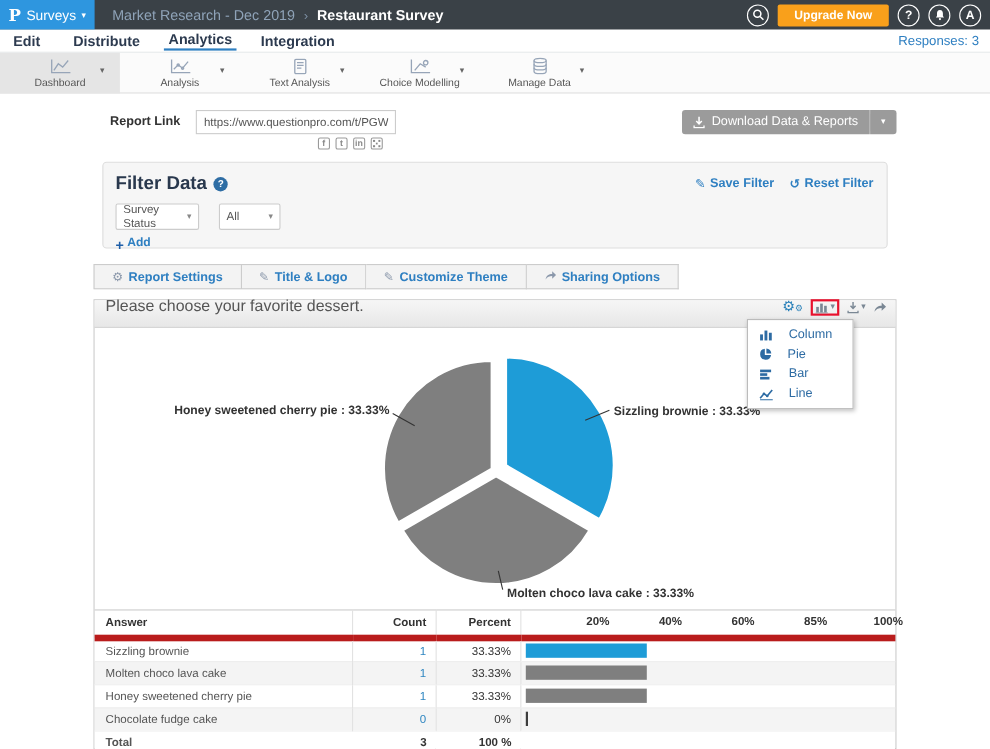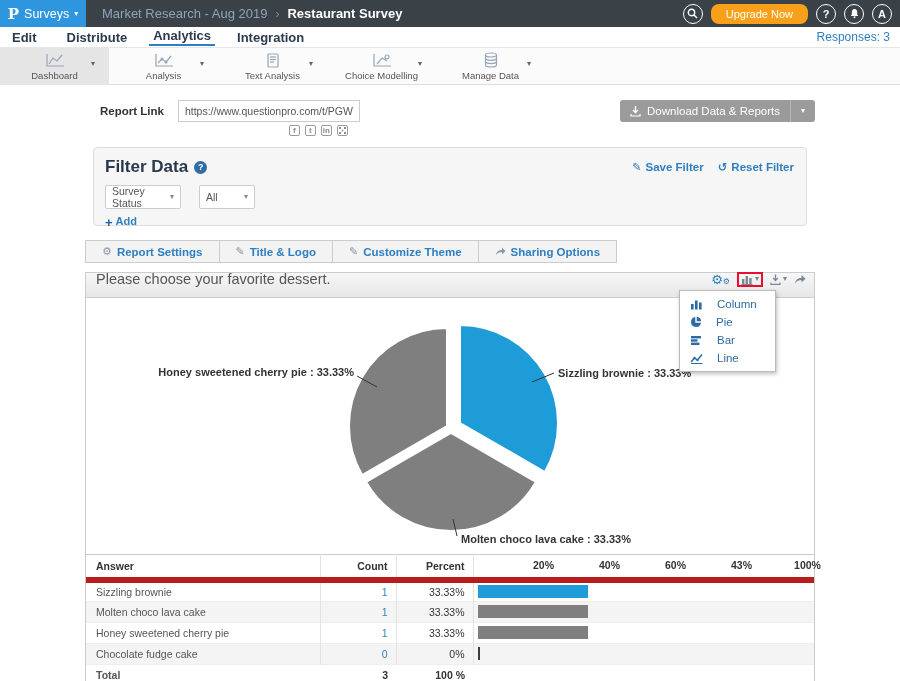--- a/index.html
+++ b/index.html
@@ -12,21 +12,21 @@
   .brand { width:86px; height:27px; background:#2e96df; color:#fff; display:flex; align-items:center; justify-content:center; gap:5px; cursor:pointer; }
   .brand-logo { font-weight:bold; font-size:15px; font-family:"DejaVu Serif",serif; }
   .brand-name { font-size:12.5px; }
   .caret { font-size:8px; line-height:1; }
   .breadcrumb { display:flex; align-items:center; gap:8px; margin-left:16px; font-size:13px; }
   .bc-parent { color:#8fa3b8; }
   .bc-sep { color:#7c8fa3; font-size:12px; }
   .bc-current { color:#fff; font-weight:bold; }
   .topbar-right { margin-left:auto; display:flex; align-items:center; gap:8px; padding-right:8px; }
   .circle-btn { width:20px; height:20px; border:1.5px solid #fff; border-radius:50%; color:#fff; display:flex; align-items:center; justify-content:center; font-size:11px; font-weight:bold; cursor:pointer; }
-  .upgrade-btn { background:#f9a01b; color:#fff; font-size:11px; font-weight:normal; border:none; border-radius:8px; padding:4px 15px; cursor:pointer; }
+  .upgrade-btn { background:#f9a01b; color:#fff; font-size:11px; font-weight:bold; border:none; border-radius:2px; padding:4px 15px; cursor:pointer; }
 
   
   .navrow { position:absolute; left:0; top:27px; width:900px; height:21px; background:#fff; border-bottom:1px solid #e3e6e9; display:flex; align-items:center; font-size:13px; }
   .nav-item { color:#2c3a4f; font-weight:bold; margin-left:0; padding:0 4px; cursor:pointer; }
   .nav-item:nth-child(1){ margin-left:8px; }
   .nav-item:nth-child(2){ margin-left:22px; }
   .nav-item:nth-child(3){ margin-left:18px; }
   .nav-item:nth-child(4){ margin-left:18px; }
   .nav-item.active { border-bottom:2px solid #2e7fc1; padding-bottom:1px; }
   .responses { margin-left:auto; margin-right:10px; color:#2e7fc1; font-size:12px; }
@@ -118,21 +118,21 @@
 
 <div class="screen">
 
   <header class="topbar">
     <div class="brand">
       <span class="brand-logo">P</span>
       <span class="brand-name">Surveys</span>
       <span class="caret">▾</span>
     </div>
     <div class="breadcrumb">
-      <span class="bc-parent">Market Research - Aug 2019</span>
+      <span class="bc-parent">Market Research - Dec 2019</span>
       <span class="bc-sep">›</span>
       <span class="bc-current">Restaurant Survey</span>
     </div>
     <div class="topbar-right">
       <div class="circle-btn">
         <svg width="11" height="11" viewBox="0 0 11 11">
             <circle cx="4.5" cy="4.5" r="3.2" fill="none" stroke="#fff" stroke-width="1.4"></circle>
             <line x1="7" y1="7" x2="10" y2="10" stroke="#fff" stroke-width="1.4"></line>
           </svg>
       </div>
@@ -393,21 +393,21 @@
       <thead>
         <tr>
           <th class="col-answer">Answer</th>
           <th class="col-count">Count</th>
           <th class="col-percent">Percent</th>
           <th class="col-bars">
             <div class="scale-wrap">
               <span style="left:20%">20%</span>
               <span style="left:40%">40%</span>
               <span style="left:60%">60%</span>
-              <span style="left:80%">43%</span>
+              <span style="left:80%">85%</span>
               <span style="left:100%">100%</span>
             </div>
           </th>
         </tr>
       </thead>
       <tbody>
         <tr>
           <td class="col-answer">Sizzling brownie</td>
           <td class="col-count">1</td>
           <td class="col-percent">33.33%</td>

